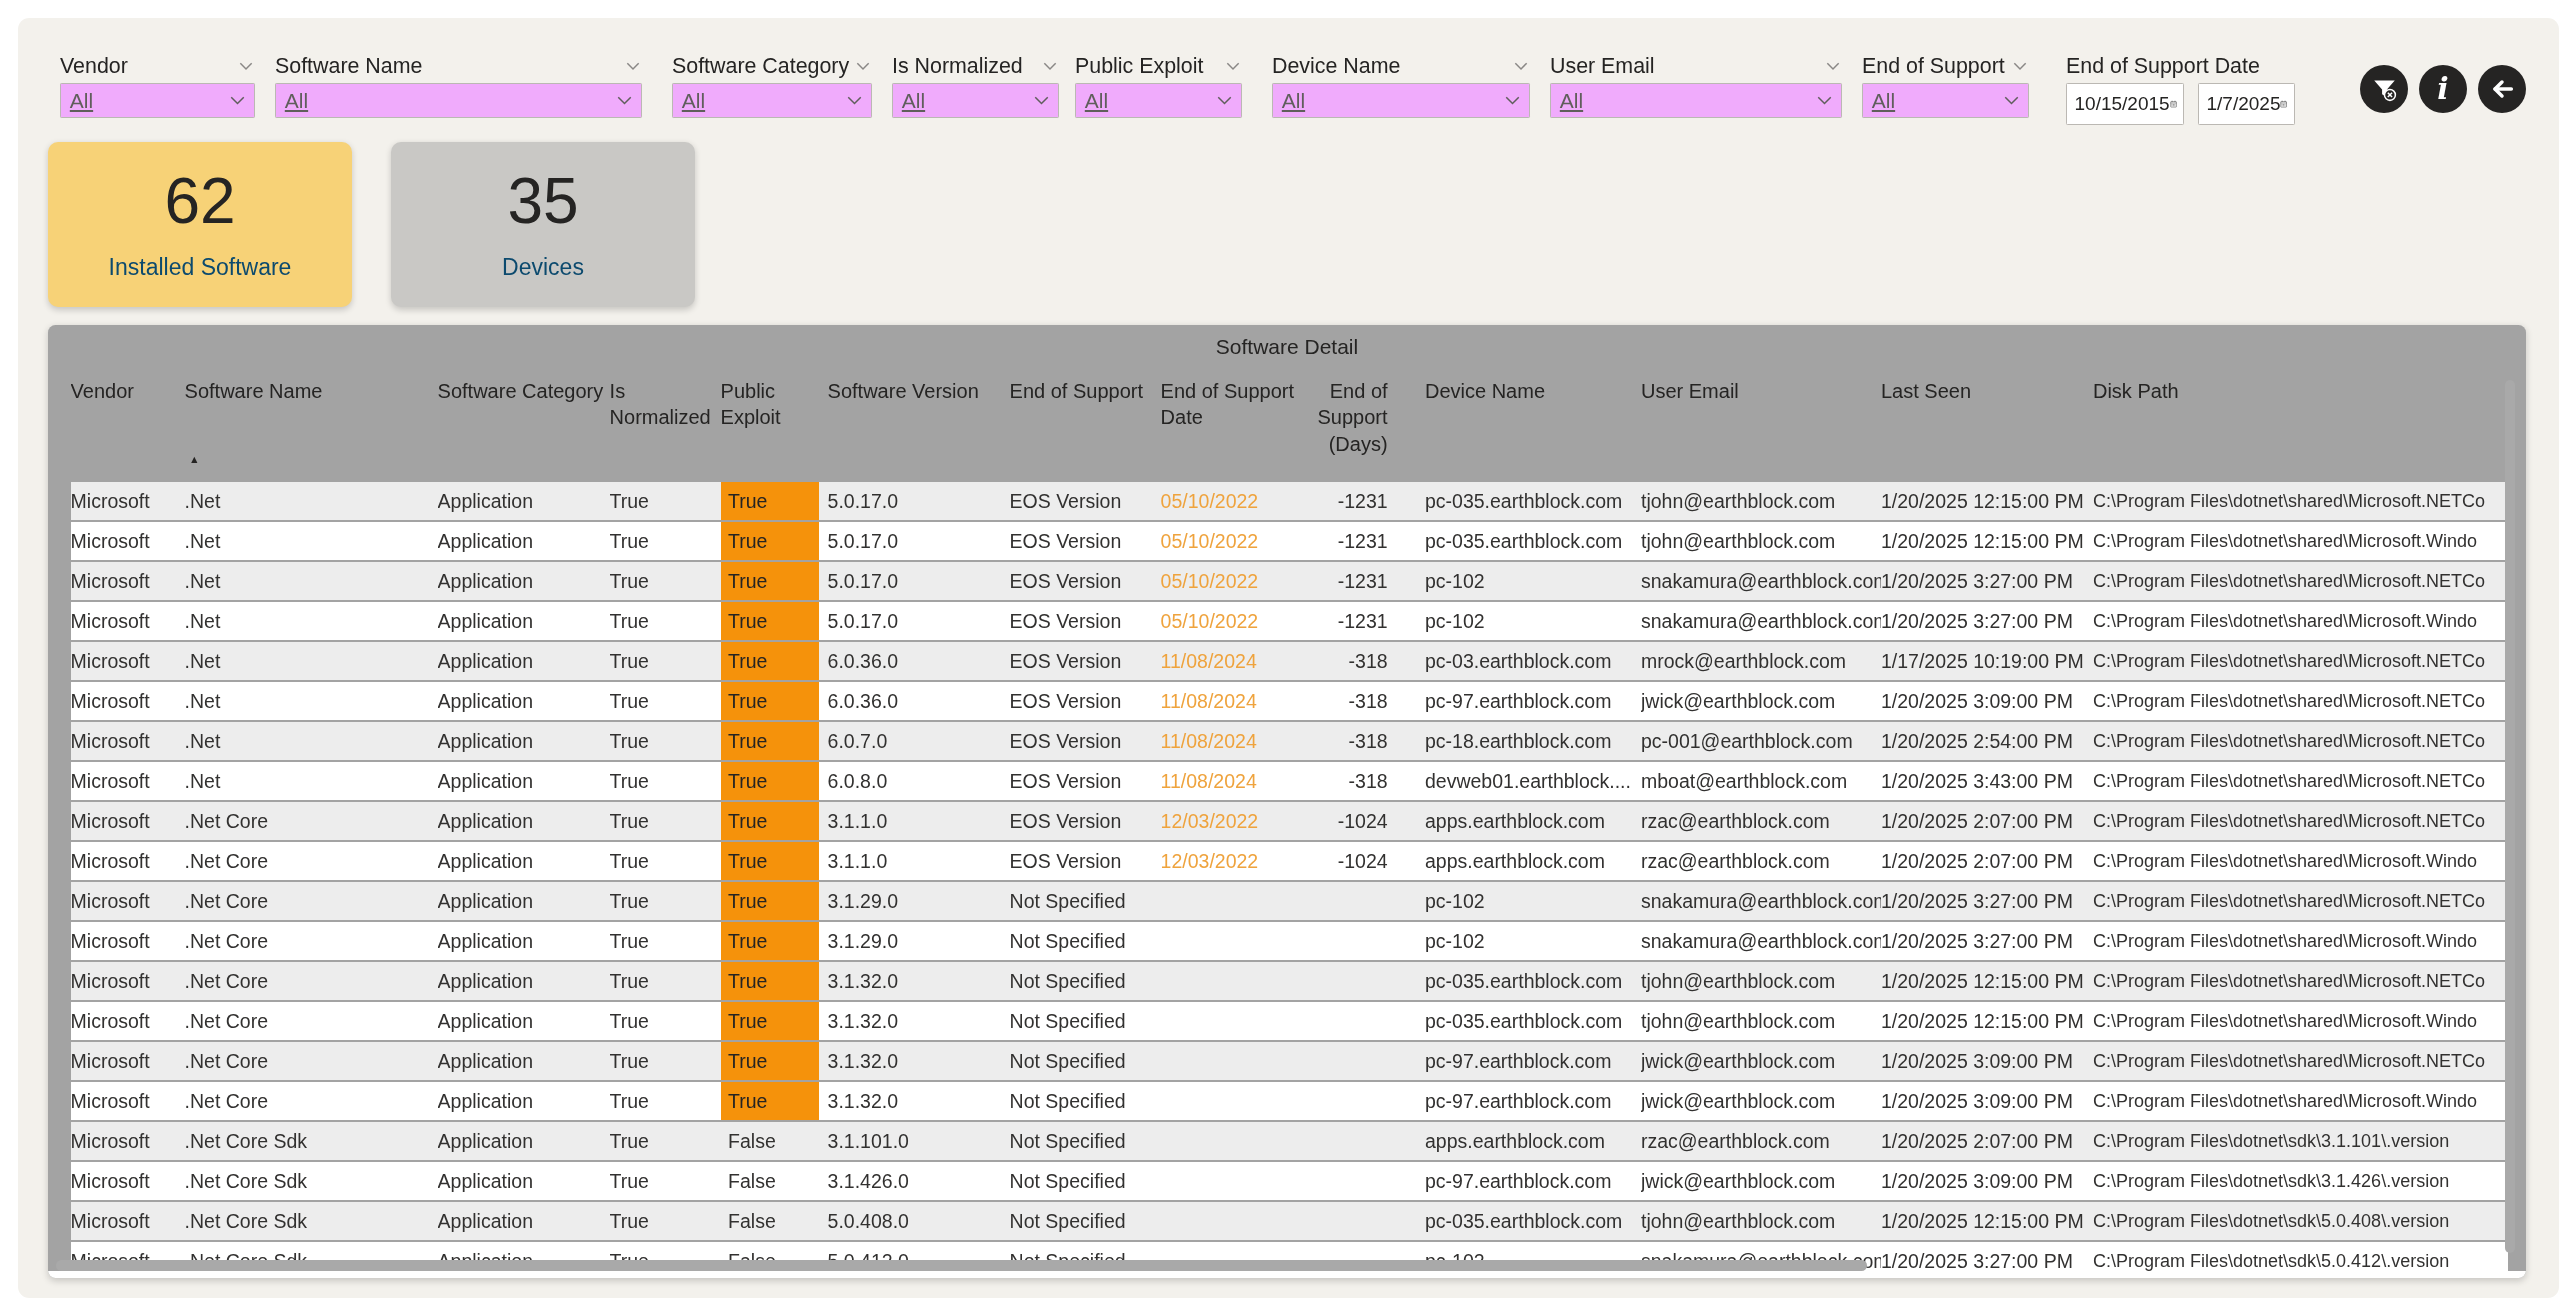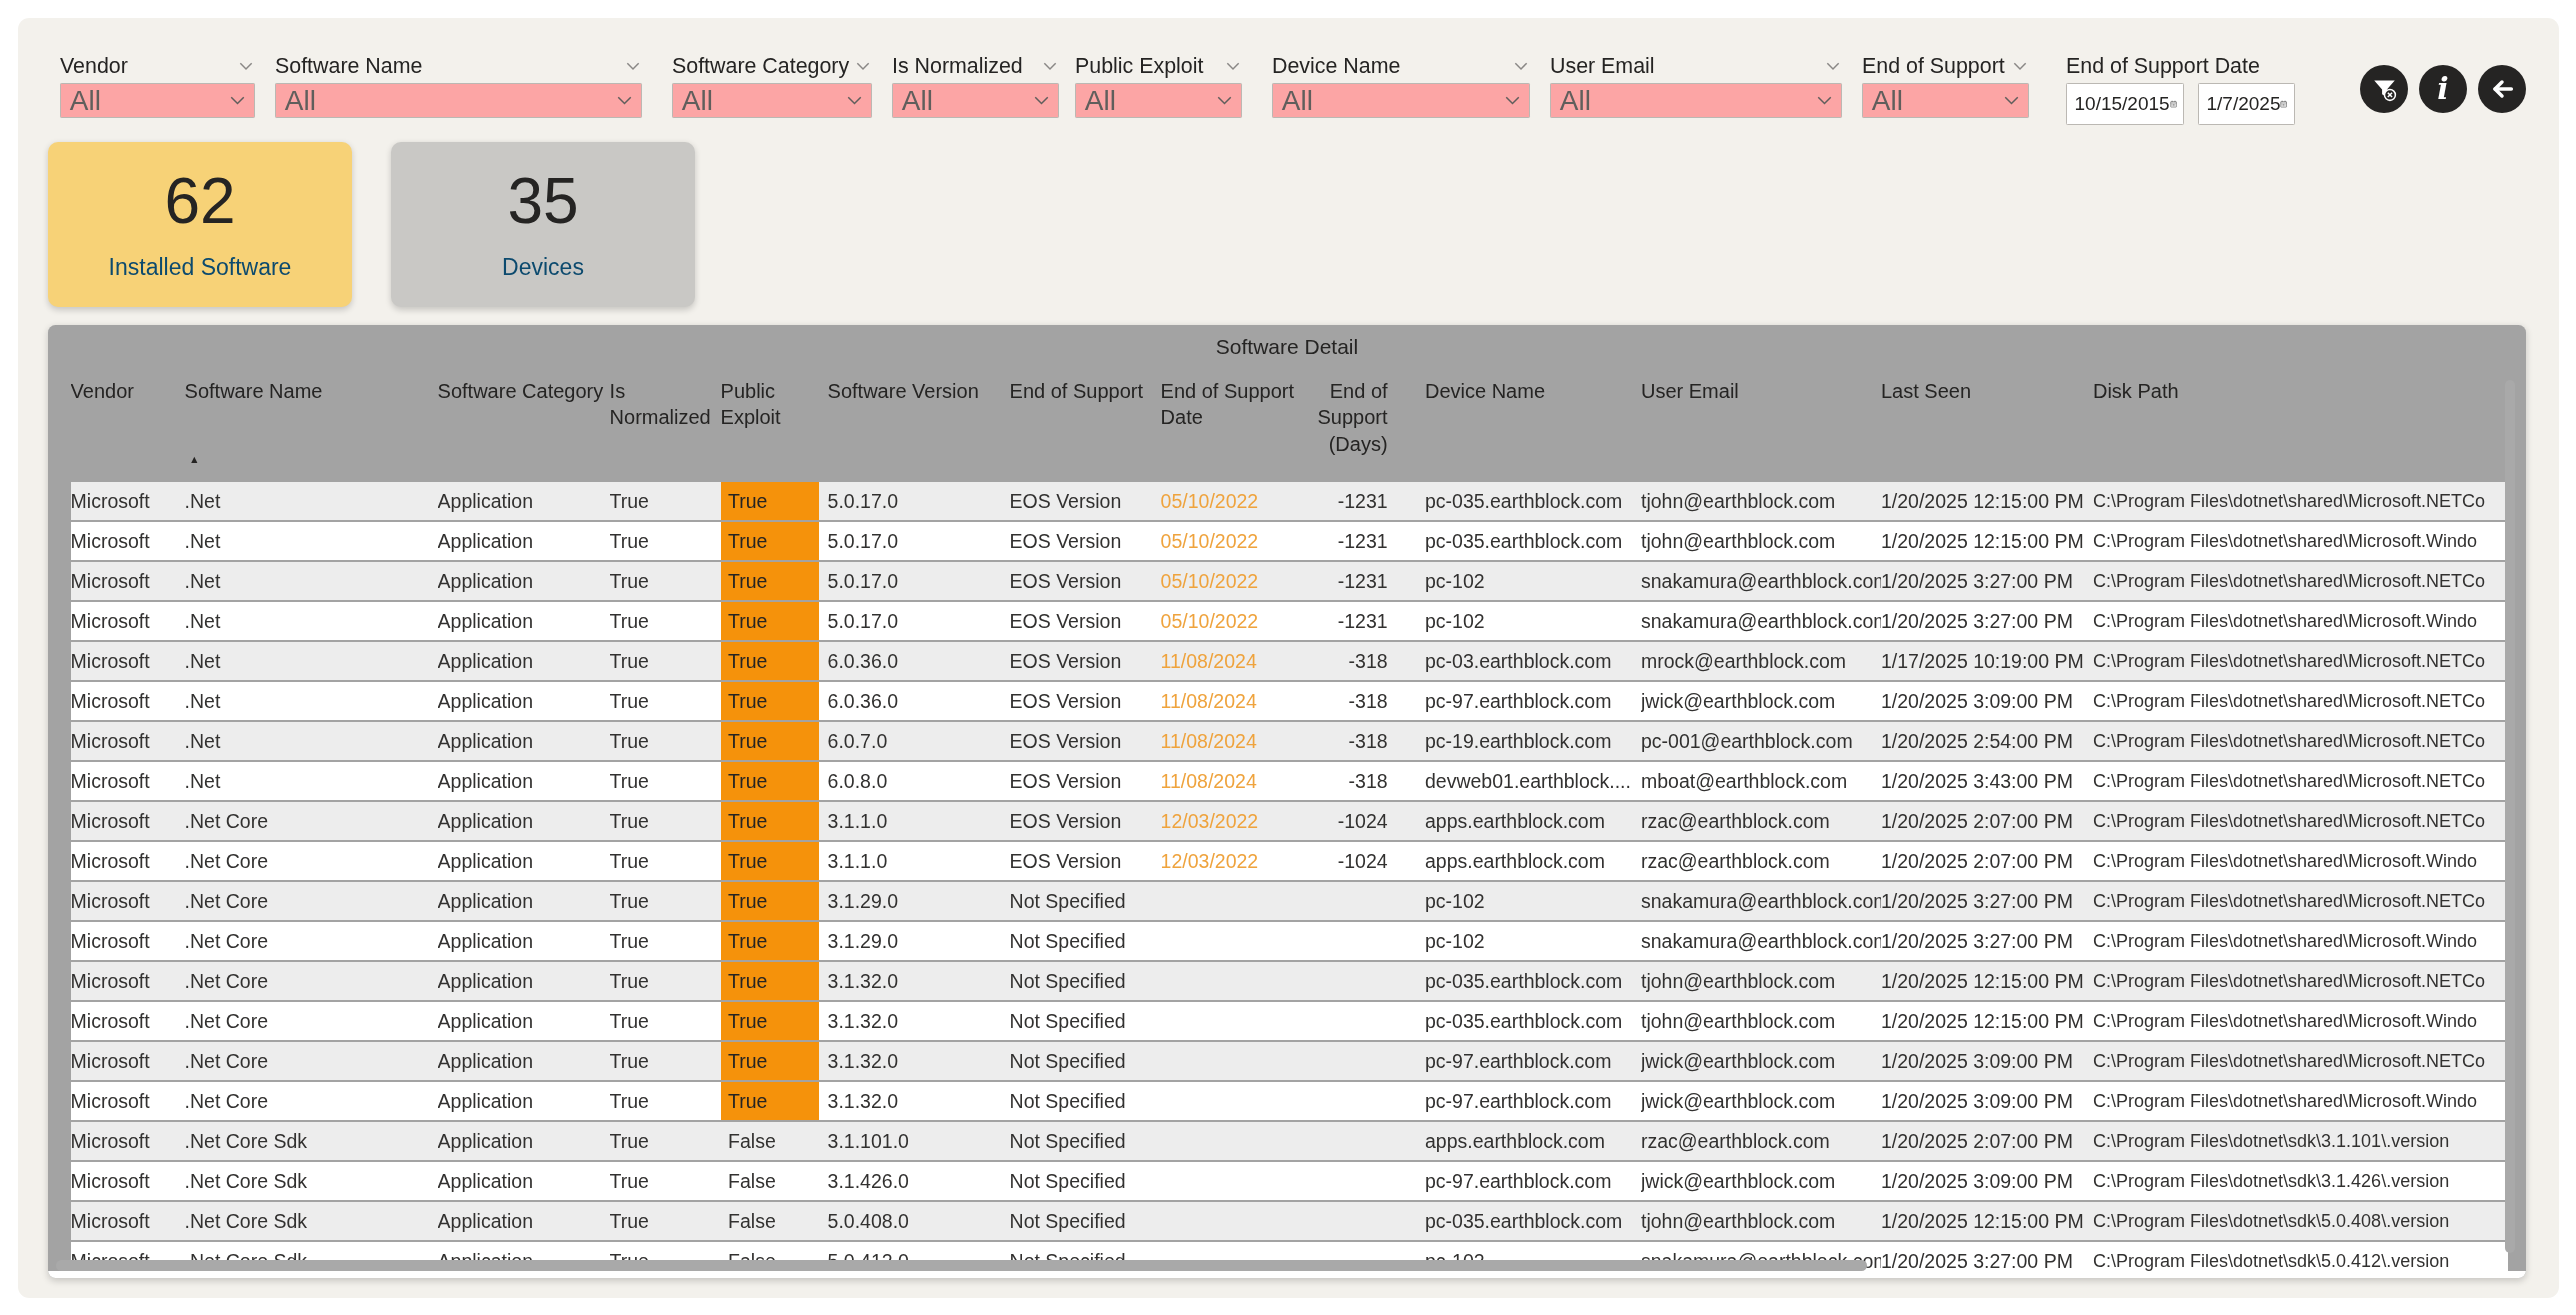--- a/index.html
+++ b/index.html
@@ -12,21 +12,21 @@
   .slicer { position:absolute; top:53px; }
   .slicer:nth-of-type(1){left:60px;width:195px}
   .slicer:nth-of-type(2){left:275px;width:367px}
   .slicer:nth-of-type(3){left:672px;width:200px}
   .slicer:nth-of-type(4){left:892px;width:167px}
   .slicer:nth-of-type(5){left:1075px;width:167px}
   .slicer:nth-of-type(6){left:1272px;width:258px}
   .slicer:nth-of-type(7){left:1550px;width:292px}
   .slicer:nth-of-type(8){left:1862px;width:167px}
   .slicer-head { display:flex; justify-content:space-between; align-items:center; height:26.4px; font-size:21.4px; color:#252423; }
-  .slicer-box { margin-top:3.8px; height:35px; background:#fca5a5; border:1.3px solid #BBB8B3; border-radius:1.3px; display:flex; align-items:center; justify-content:space-between; padding:0 8.8px; font-size:28px; color:#605E5C; }
+  .slicer-box { margin-top:3.8px; height:35px; background:#f0abfc; border:1.3px solid #BBB8B3; border-radius:1.3px; display:flex; align-items:center; justify-content:space-between; padding:0 8.8px; font-size:21px; color:#605E5C;text-decoration:underline; }
 
   .datefilter { position:absolute; left:2066px; top:53px; width:352px; }
   .datefilter .slicer-head { justify-content:flex-start; }
   .dateboxes { display:flex; gap:14px; margin-top:3.8px; }
   .datebox { height:42px; background:#fff; border:1.3px solid #BBB8B3; border-radius:1.3px; display:flex; align-items:center; justify-content:space-between; padding:0 6.3px 0 7.5px; font-size:19px; color:#252423; }
   .datebox.start { width:118px; }
   .datebox.end { width:97px; }
 
   
   .round-btn { position:absolute; top:65px; width:48px; height:48px; border-radius:50%; background:#252423; display:flex; align-items:center; justify-content:center; }
@@ -397,21 +397,21 @@
         <div class="td c2">.Net</div>
         <div class="td c3">Application</div>
         <div class="td c4">True</div>
         <div class="td c5">
           <span class="exploit-val hl">True</span>
         </div>
         <div class="td c6">6.0.7.0</div>
         <div class="td c7">EOS Version</div>
         <div class="td c8 datetx">11/08/2024</div>
         <div class="td c9">-318</div>
-        <div class="td c10">pc-19.earthblock.com</div>
+        <div class="td c10">pc-18.earthblock.com</div>
         <div class="td c11">pc-001@earthblock.com</div>
         <div class="td c12">1/20/2025 2:54:00 PM</div>
         <div class="td c13">C:\Program Files\dotnet\shared\Microsoft.NETCo</div>
       </div>
 
       <div class="tr">
         <div class="td c1">Microsoft</div>
         <div class="td c2">.Net</div>
         <div class="td c3">Application</div>
         <div class="td c4">True</div>

